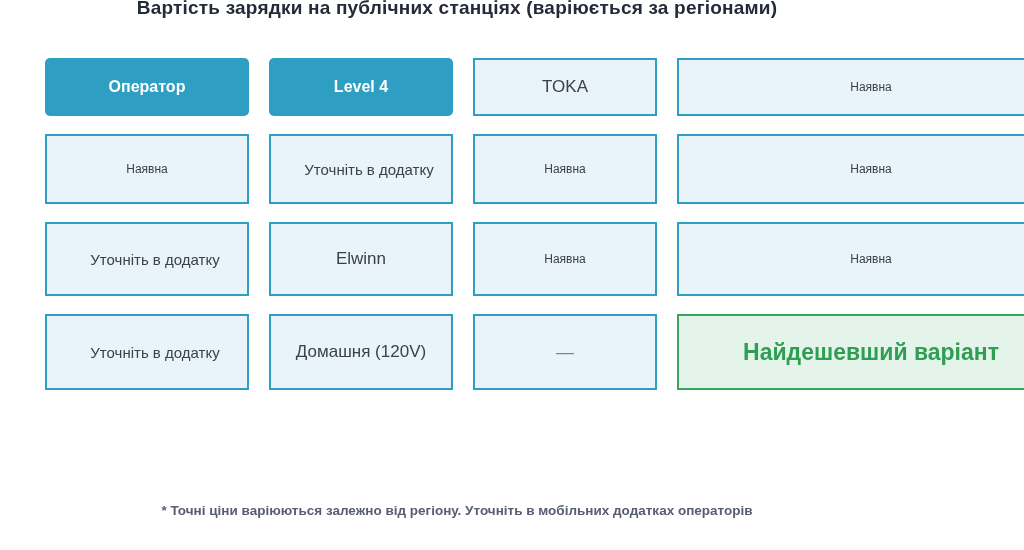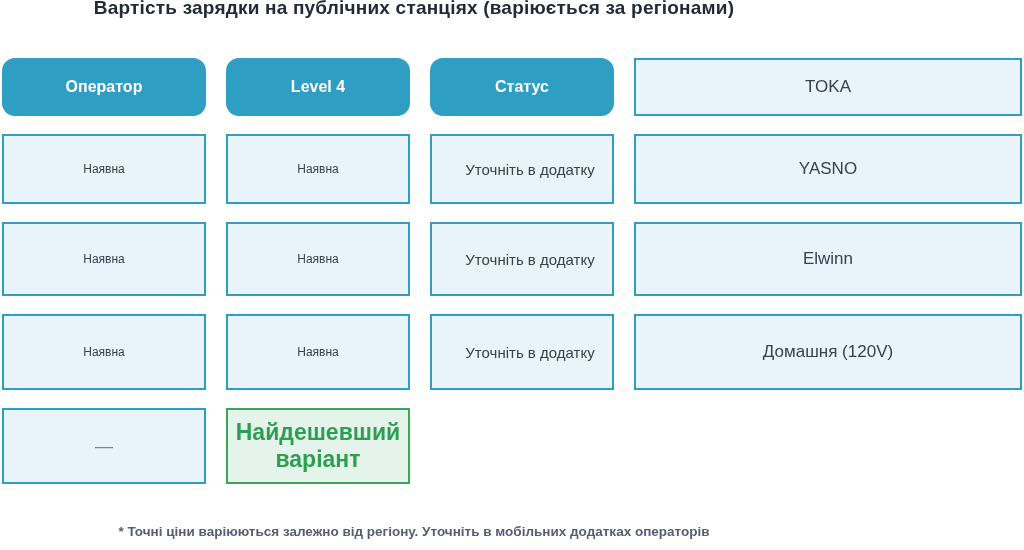--- a/index.html
+++ b/index.html
@@ -8,20 +8,21 @@
     width: 1024px;
     height: 550px;
     overflow: hidden;
     background: var(--page_bg, #ffffff);
     font-family: "Liberation Sans", "DejaVu Sans", sans-serif;
   }
   .page {
     position: relative;
     width: 828px;
     height: 550px;
+    margin-left: 43px;
   }
   .title {
     position: absolute;
     top: -4px;
     left: 0;
     width: 100%;
     text-align: center;
     font-size: 19px;
     line-height: 24px;
     font-weight: 700;
@@ -33,21 +34,21 @@
     left: 2px;
     top: 58px;
     display: grid;
     grid-template-columns: 204px 184px 184px 388px;
     grid-template-rows: 58px 70px 74px 76px 76px;
     column-gap: 20px;
     row-gap: 18px;
   }
   .hcell {
     background: var(--accent, #2e9ec3);
-    border-radius: 13px;
+    border-radius: 5px;
     color: #ffffff;
     font-weight: 700;
     font-size: 16px;
     display: flex;
     align-items: center;
     justify-content: center;
   }
   .cell {
     background: var(--cell_bg, #e9f3fa);
     border: 2px solid var(--accent, #2e9ec3);
@@ -71,48 +72,46 @@
   }
   .cell.green {
     background: var(--green_bg, #e4f4ea);
     border-color: var(--green_border, #3ea35b);
     color: var(--green_text, #2e9e52);
     font-weight: 700;
     font-size: 23px;
   }
   .footnote {
     position: absolute;
-    top: 524px;
+    top: 503px;
     left: 0;
     width: 100%;
     text-align: center;
     font-size: 13.5px;
     font-weight: 700;
     color: var(--footnote_text, #575d72);
   }
 </style>
 </head>
 <body>
 
 <div class="page">
 
   <div class="title">Вартість зарядки на публічних станціях (варіюється за регіонами)</div>
 
   <div class="grid">
 
     <div class="hcell">Оператор</div>
     <div class="hcell">Level 4</div>
-    <div class="hcell">Статус</div>
 
     <div class="cell op">TOKA</div>
     <div class="cell">Наявна</div>
     <div class="cell">Наявна</div>
     <div class="cell status">Уточніть в додатку</div>
 
-    <div class="cell op">YASNO</div>
     <div class="cell">Наявна</div>
     <div class="cell">Наявна</div>
     <div class="cell status">Уточніть в додатку</div>
 
     <div class="cell op">Elwinn</div>
     <div class="cell">Наявна</div>
     <div class="cell">Наявна</div>
     <div class="cell status">Уточніть в додатку</div>
 
     <div class="cell op">Домашня (120V)</div>

